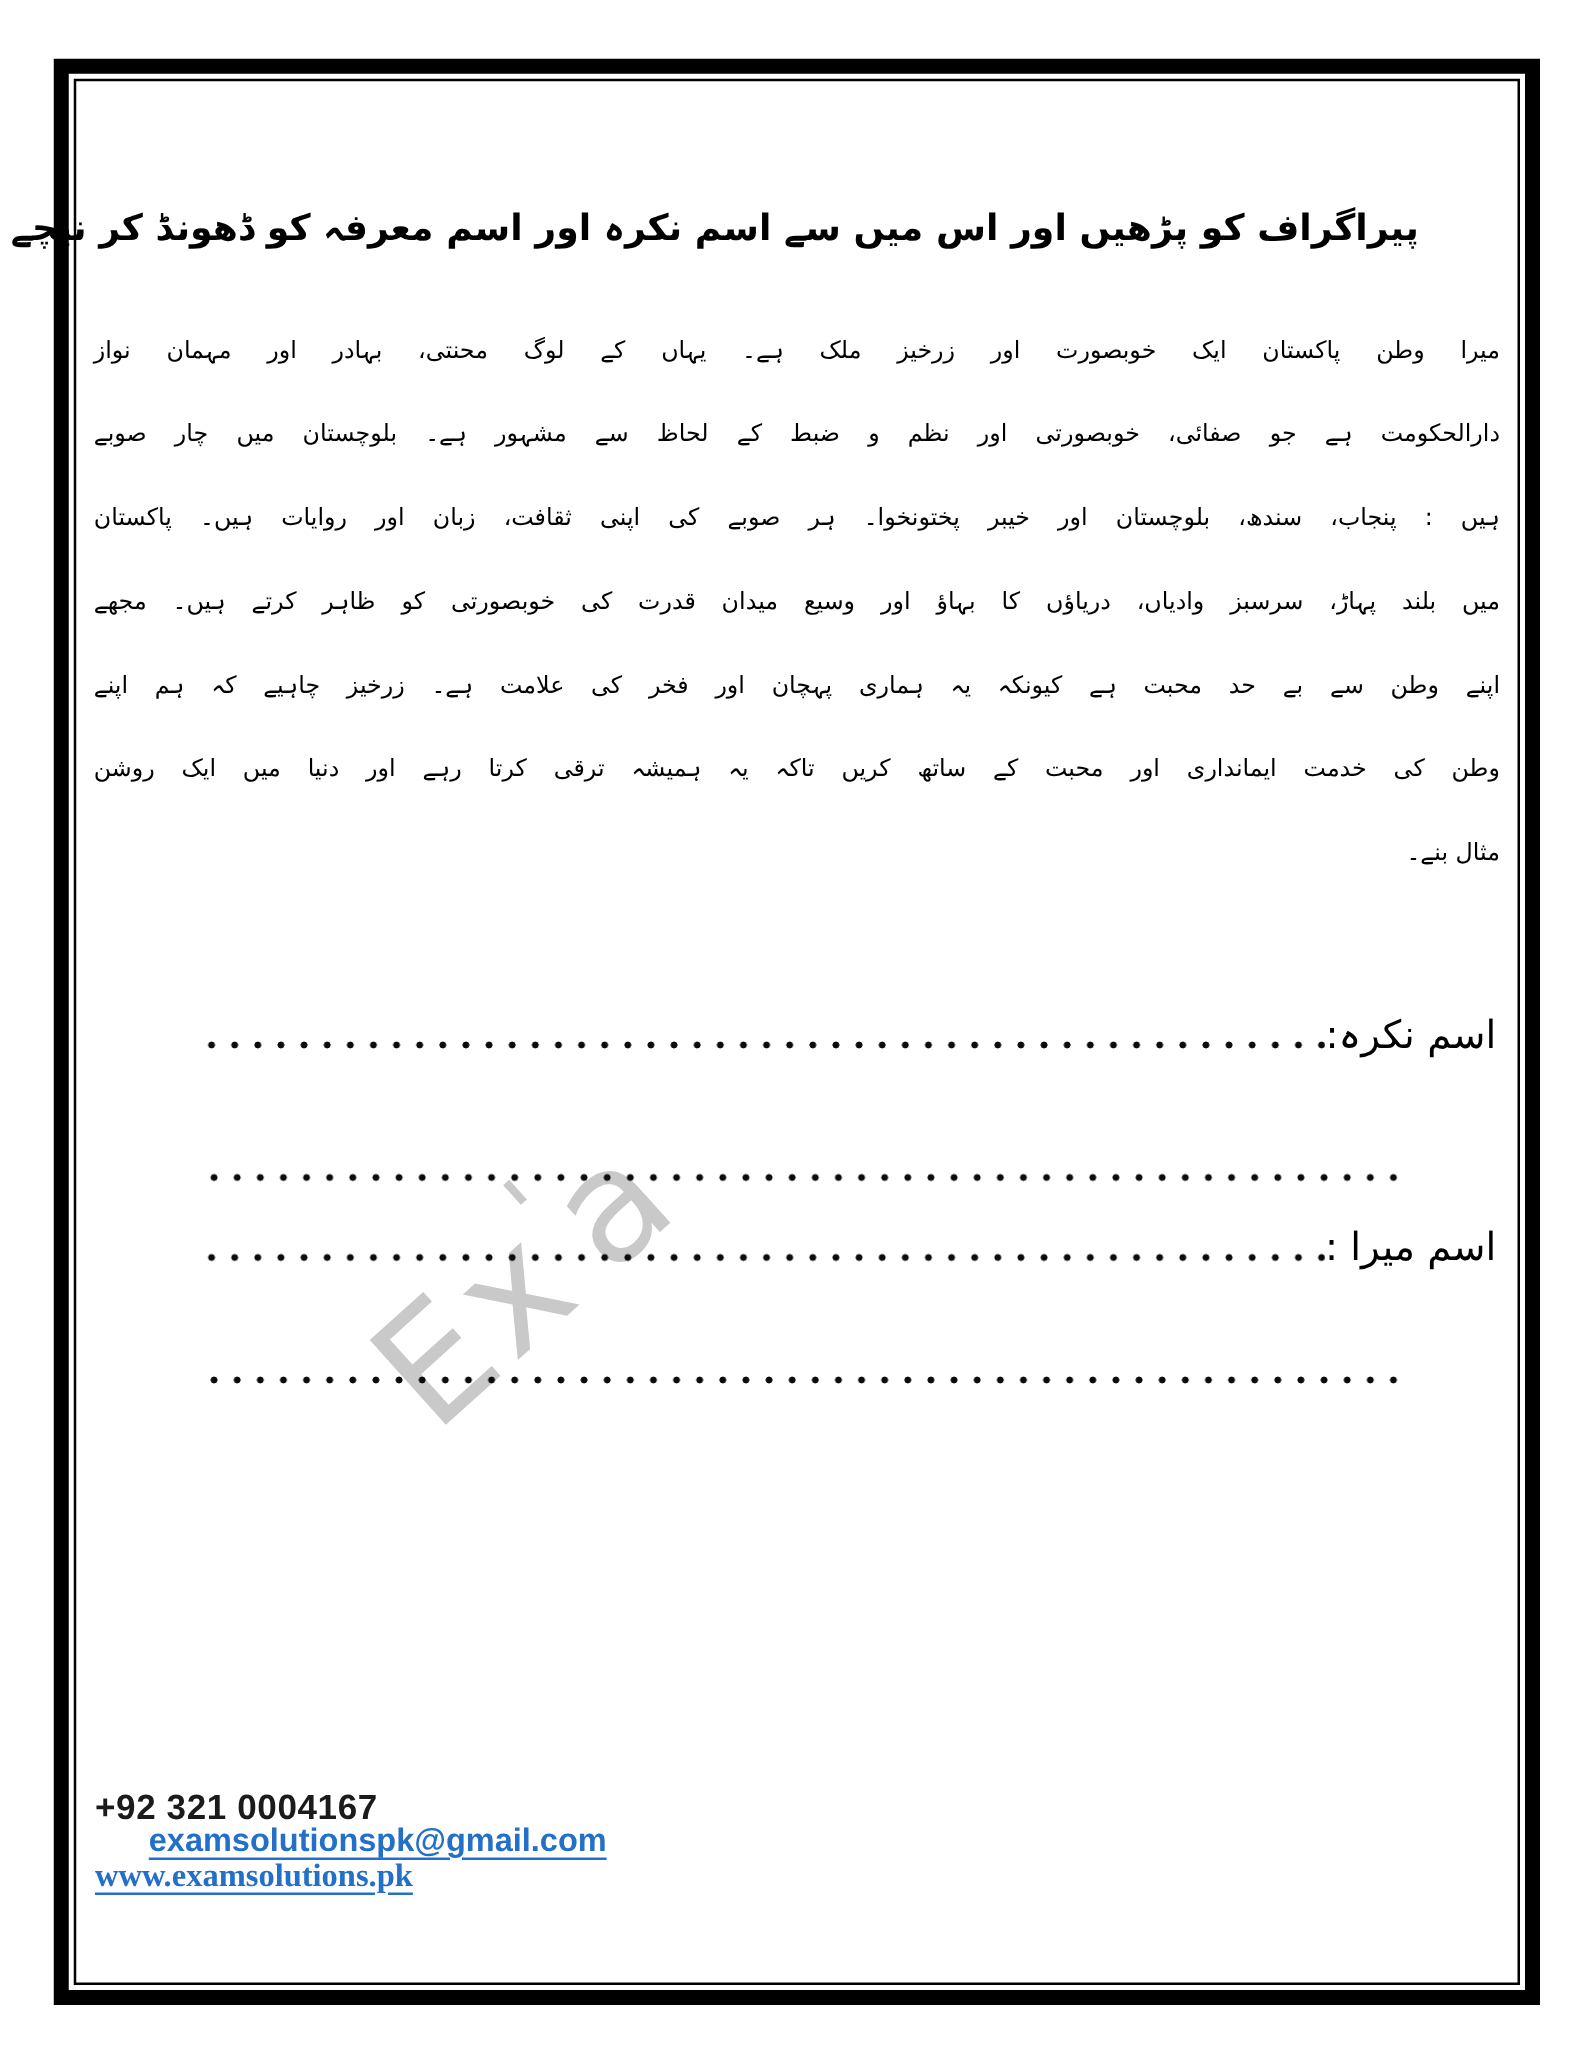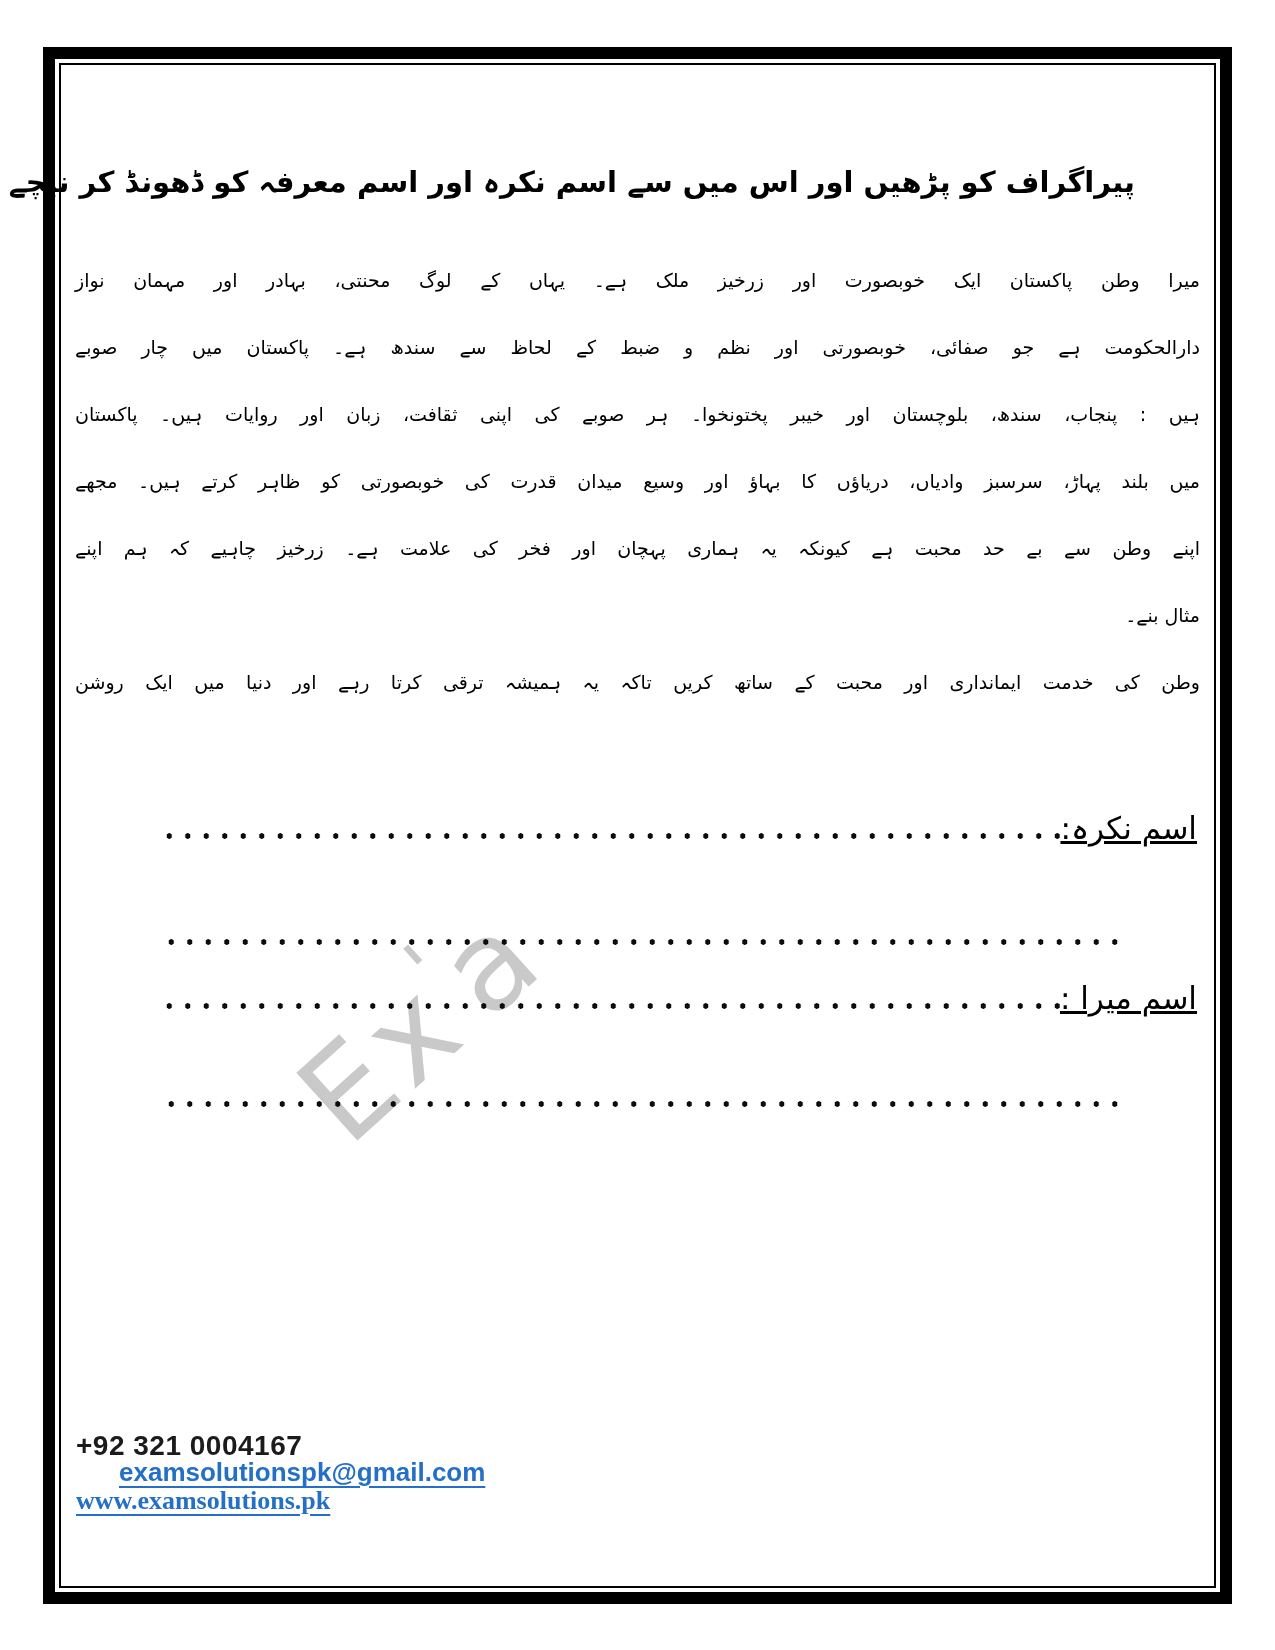--- a/index.html
+++ b/index.html
@@ -67,21 +67,21 @@
 
   
   .answer-row {
     position: absolute; left: 160px; width: 1037px;
     direction: rtl;
     display: flex; align-items: flex-end;
   }
   .answer-row.row-nakra { top: 806px; }
   .answer-row.row-marfa { top: 976px; }
   .answer-label {
-    font-size: 31px; line-height: 1.45; white-space: nowrap; text-decoration: underline;
+    font-size: 31px; line-height: 1.45; white-space: nowrap;
   }
   .dots {
     height: 8px;
     background-image: radial-gradient(circle, #0c0c0c 2.5px, rgba(0,0,0,0) 3px);
     background-size: 18.5px 8px;
     background-repeat: repeat-x;
     background-position: 0 50%;
   }
   .answer-row .dots { flex: 1 1 auto; margin-bottom: 11px; }
   .dots-line-2 { position: absolute; left: 162px; top: 938px; width: 958px; }
@@ -117,26 +117,26 @@
   <div class="watermark">
     <span>Ex</span>
       <span class="wm-mark">'</span>
       <span>a</span>
   </div>
 
   <div class="heading">پیراگراف کو پڑھیں اور اس میں سے اسم نکرہ اور اسم معرفہ کو ڈھونڈ کر نیچے لکھیں۔</div>
 
   <div class="para">
     <div class="line">میرا وطن پاکستان ایک خوبصورت اور زرخیز ملک ہے۔ یہاں کے لوگ محنتی، بہادر اور مہمان نواز</div>
-    <div class="line">دارالحکومت ہے جو صفائی، خوبصورتی اور نظم و ضبط کے لحاظ سے سندھ ہے۔ پاکستان میں چار صوبے</div>
+    <div class="line">دارالحکومت ہے جو صفائی، خوبصورتی اور نظم و ضبط کے لحاظ سے مشہور ہے۔ بلوچستان میں چار صوبے</div>
     <div class="line">ہیں : پنجاب، سندھ، بلوچستان اور خیبر پختونخوا۔ ہر صوبے کی اپنی ثقافت، زبان اور روایات ہیں۔ پاکستان</div>
     <div class="line">میں بلند پہاڑ، سرسبز وادیاں، دریاؤں کا بہاؤ اور وسیع میدان قدرت کی خوبصورتی کو ظاہر کرتے ہیں۔ مجھے</div>
     <div class="line">اپنے وطن سے بے حد محبت ہے کیونکہ یہ ہماری پہچان اور فخر کی علامت ہے۔ زرخیز چاہیے کہ ہم اپنے</div>
+    <div class="line">وطن کی خدمت ایمانداری اور محبت کے ساتھ کریں تاکہ یہ ہمیشہ ترقی کرتا رہے اور دنیا میں ایک روشن</div>
     <div class="line last">مثال بنے۔</div>
-    <div class="line">وطن کی خدمت ایمانداری اور محبت کے ساتھ کریں تاکہ یہ ہمیشہ ترقی کرتا رہے اور دنیا میں ایک روشن</div>
   </div>
 
   <div class="answer-row row-nakra">
     <span class="answer-label">اسم نکرہ:</span>
     <span class="dots"></span>
   </div>
 
   <div class="dots dots-line-2"></div>
 
   <div class="answer-row row-marfa">

